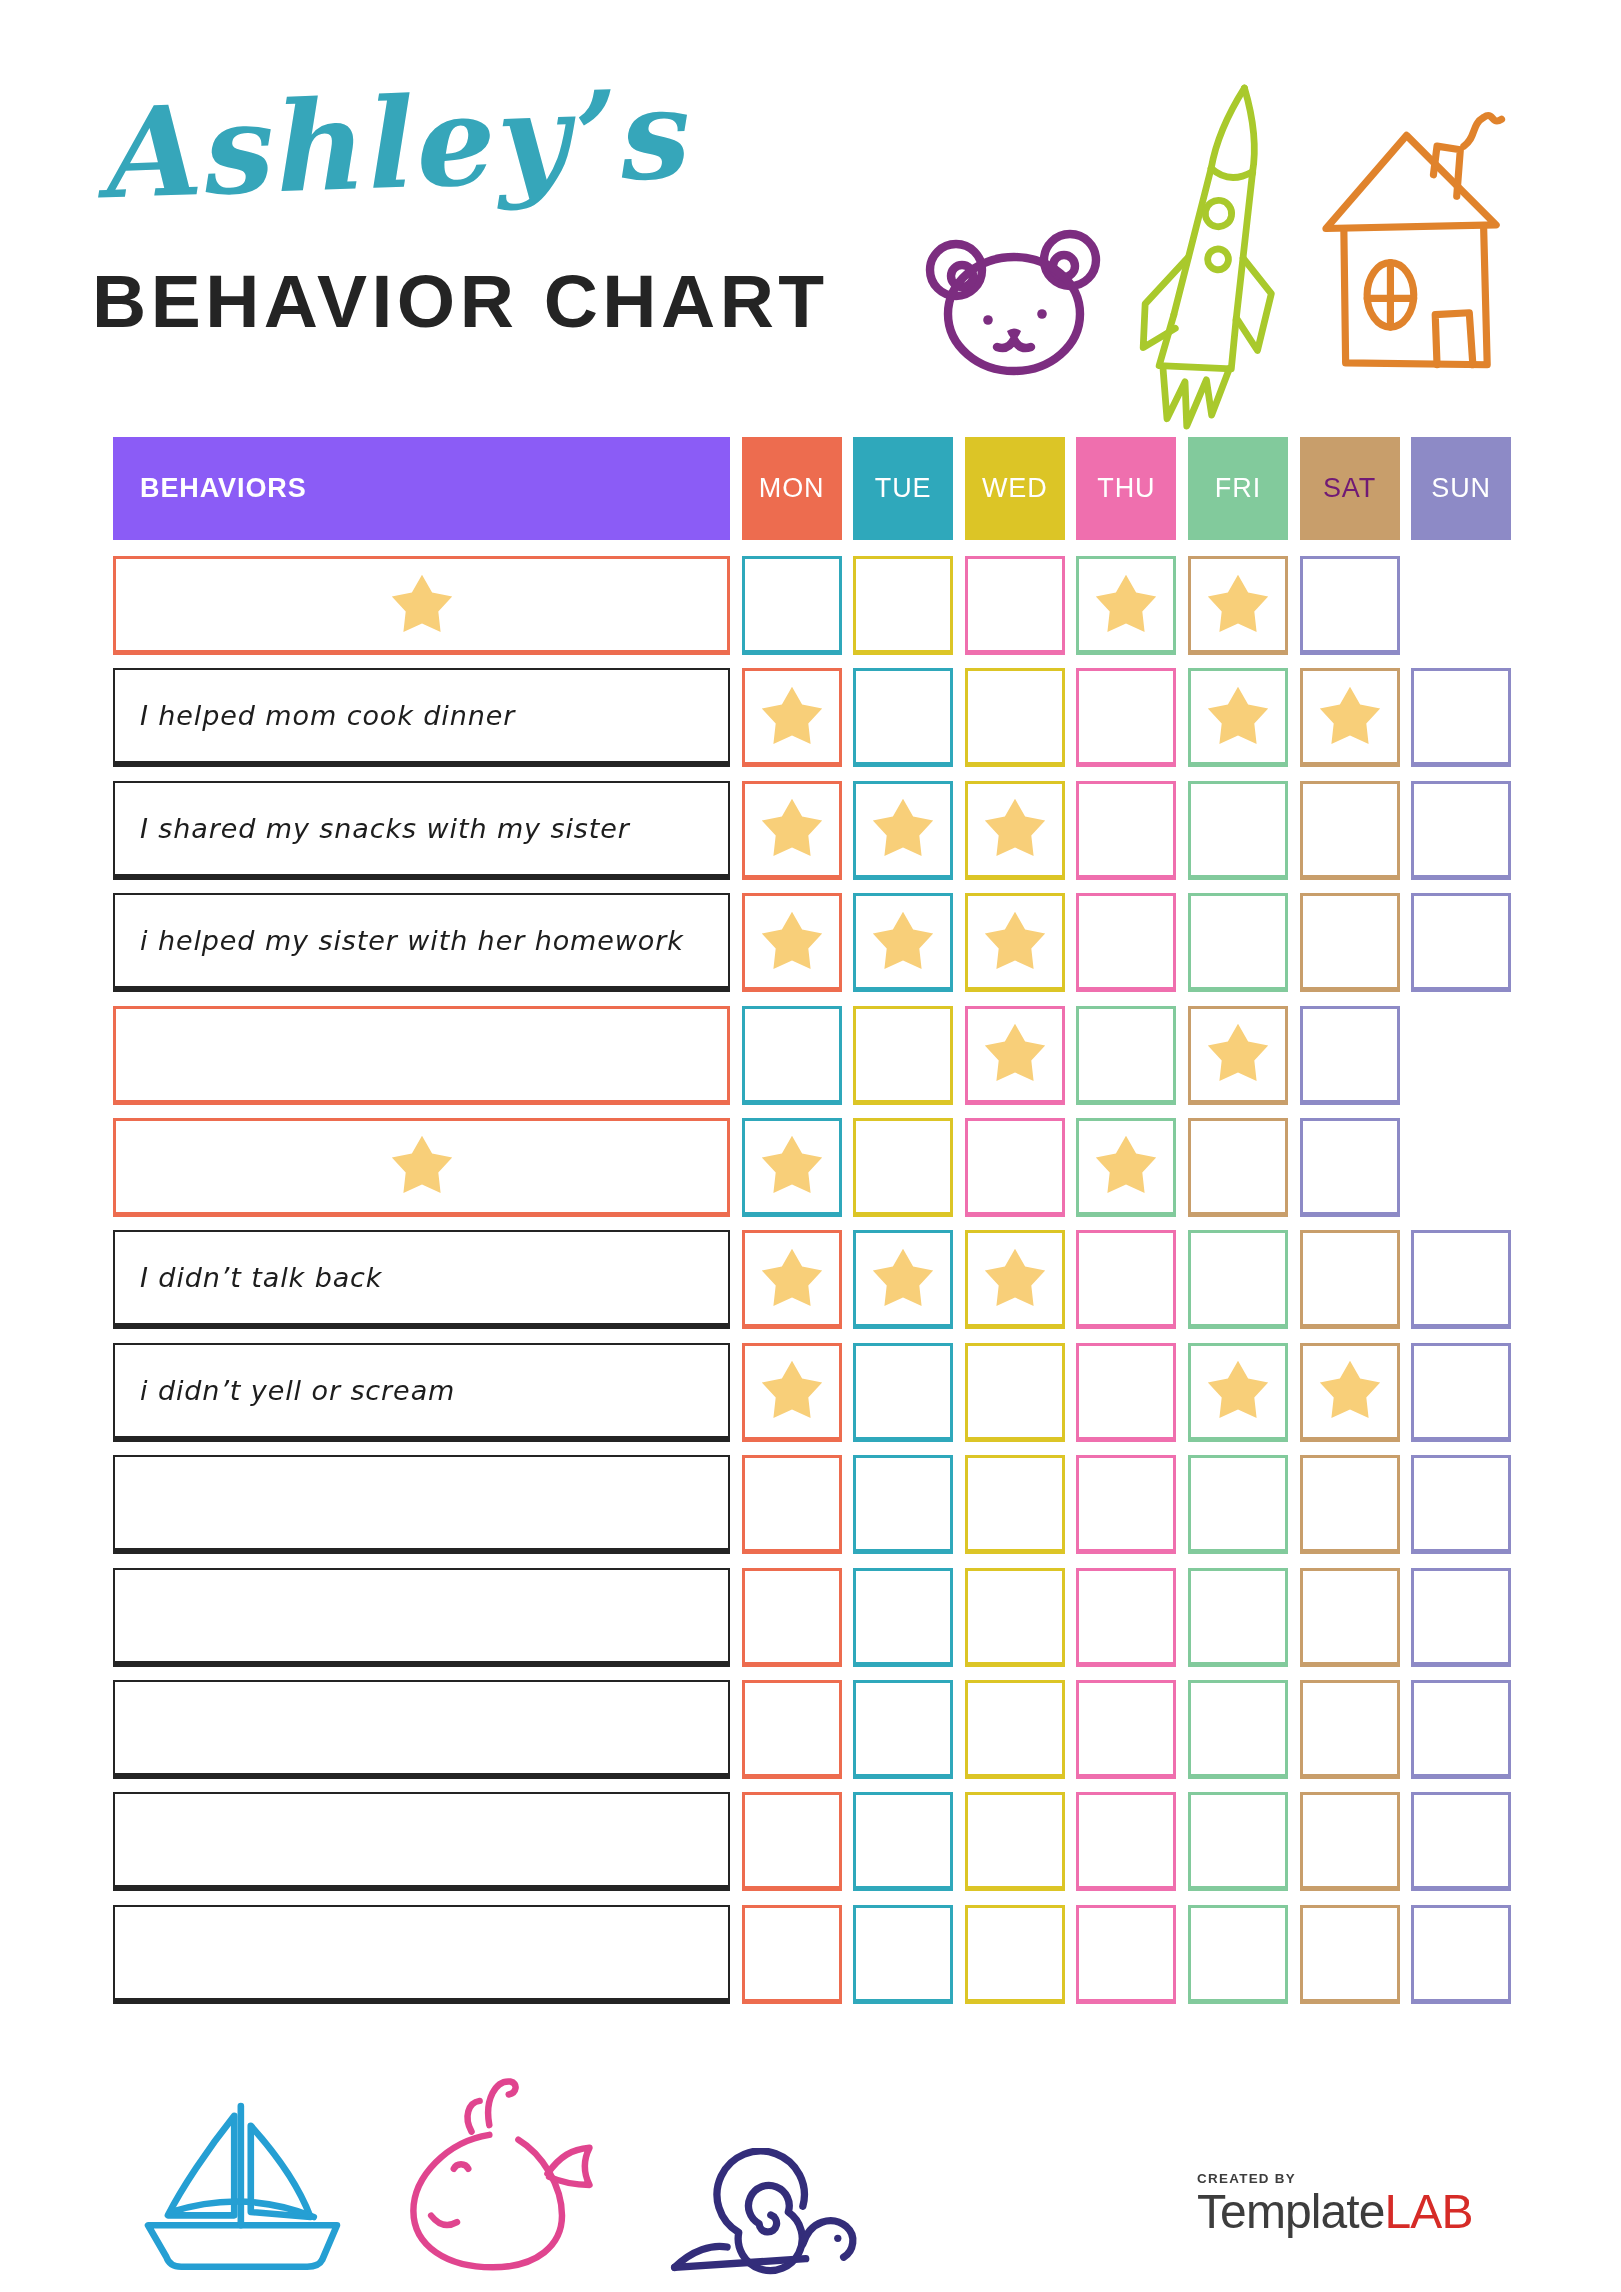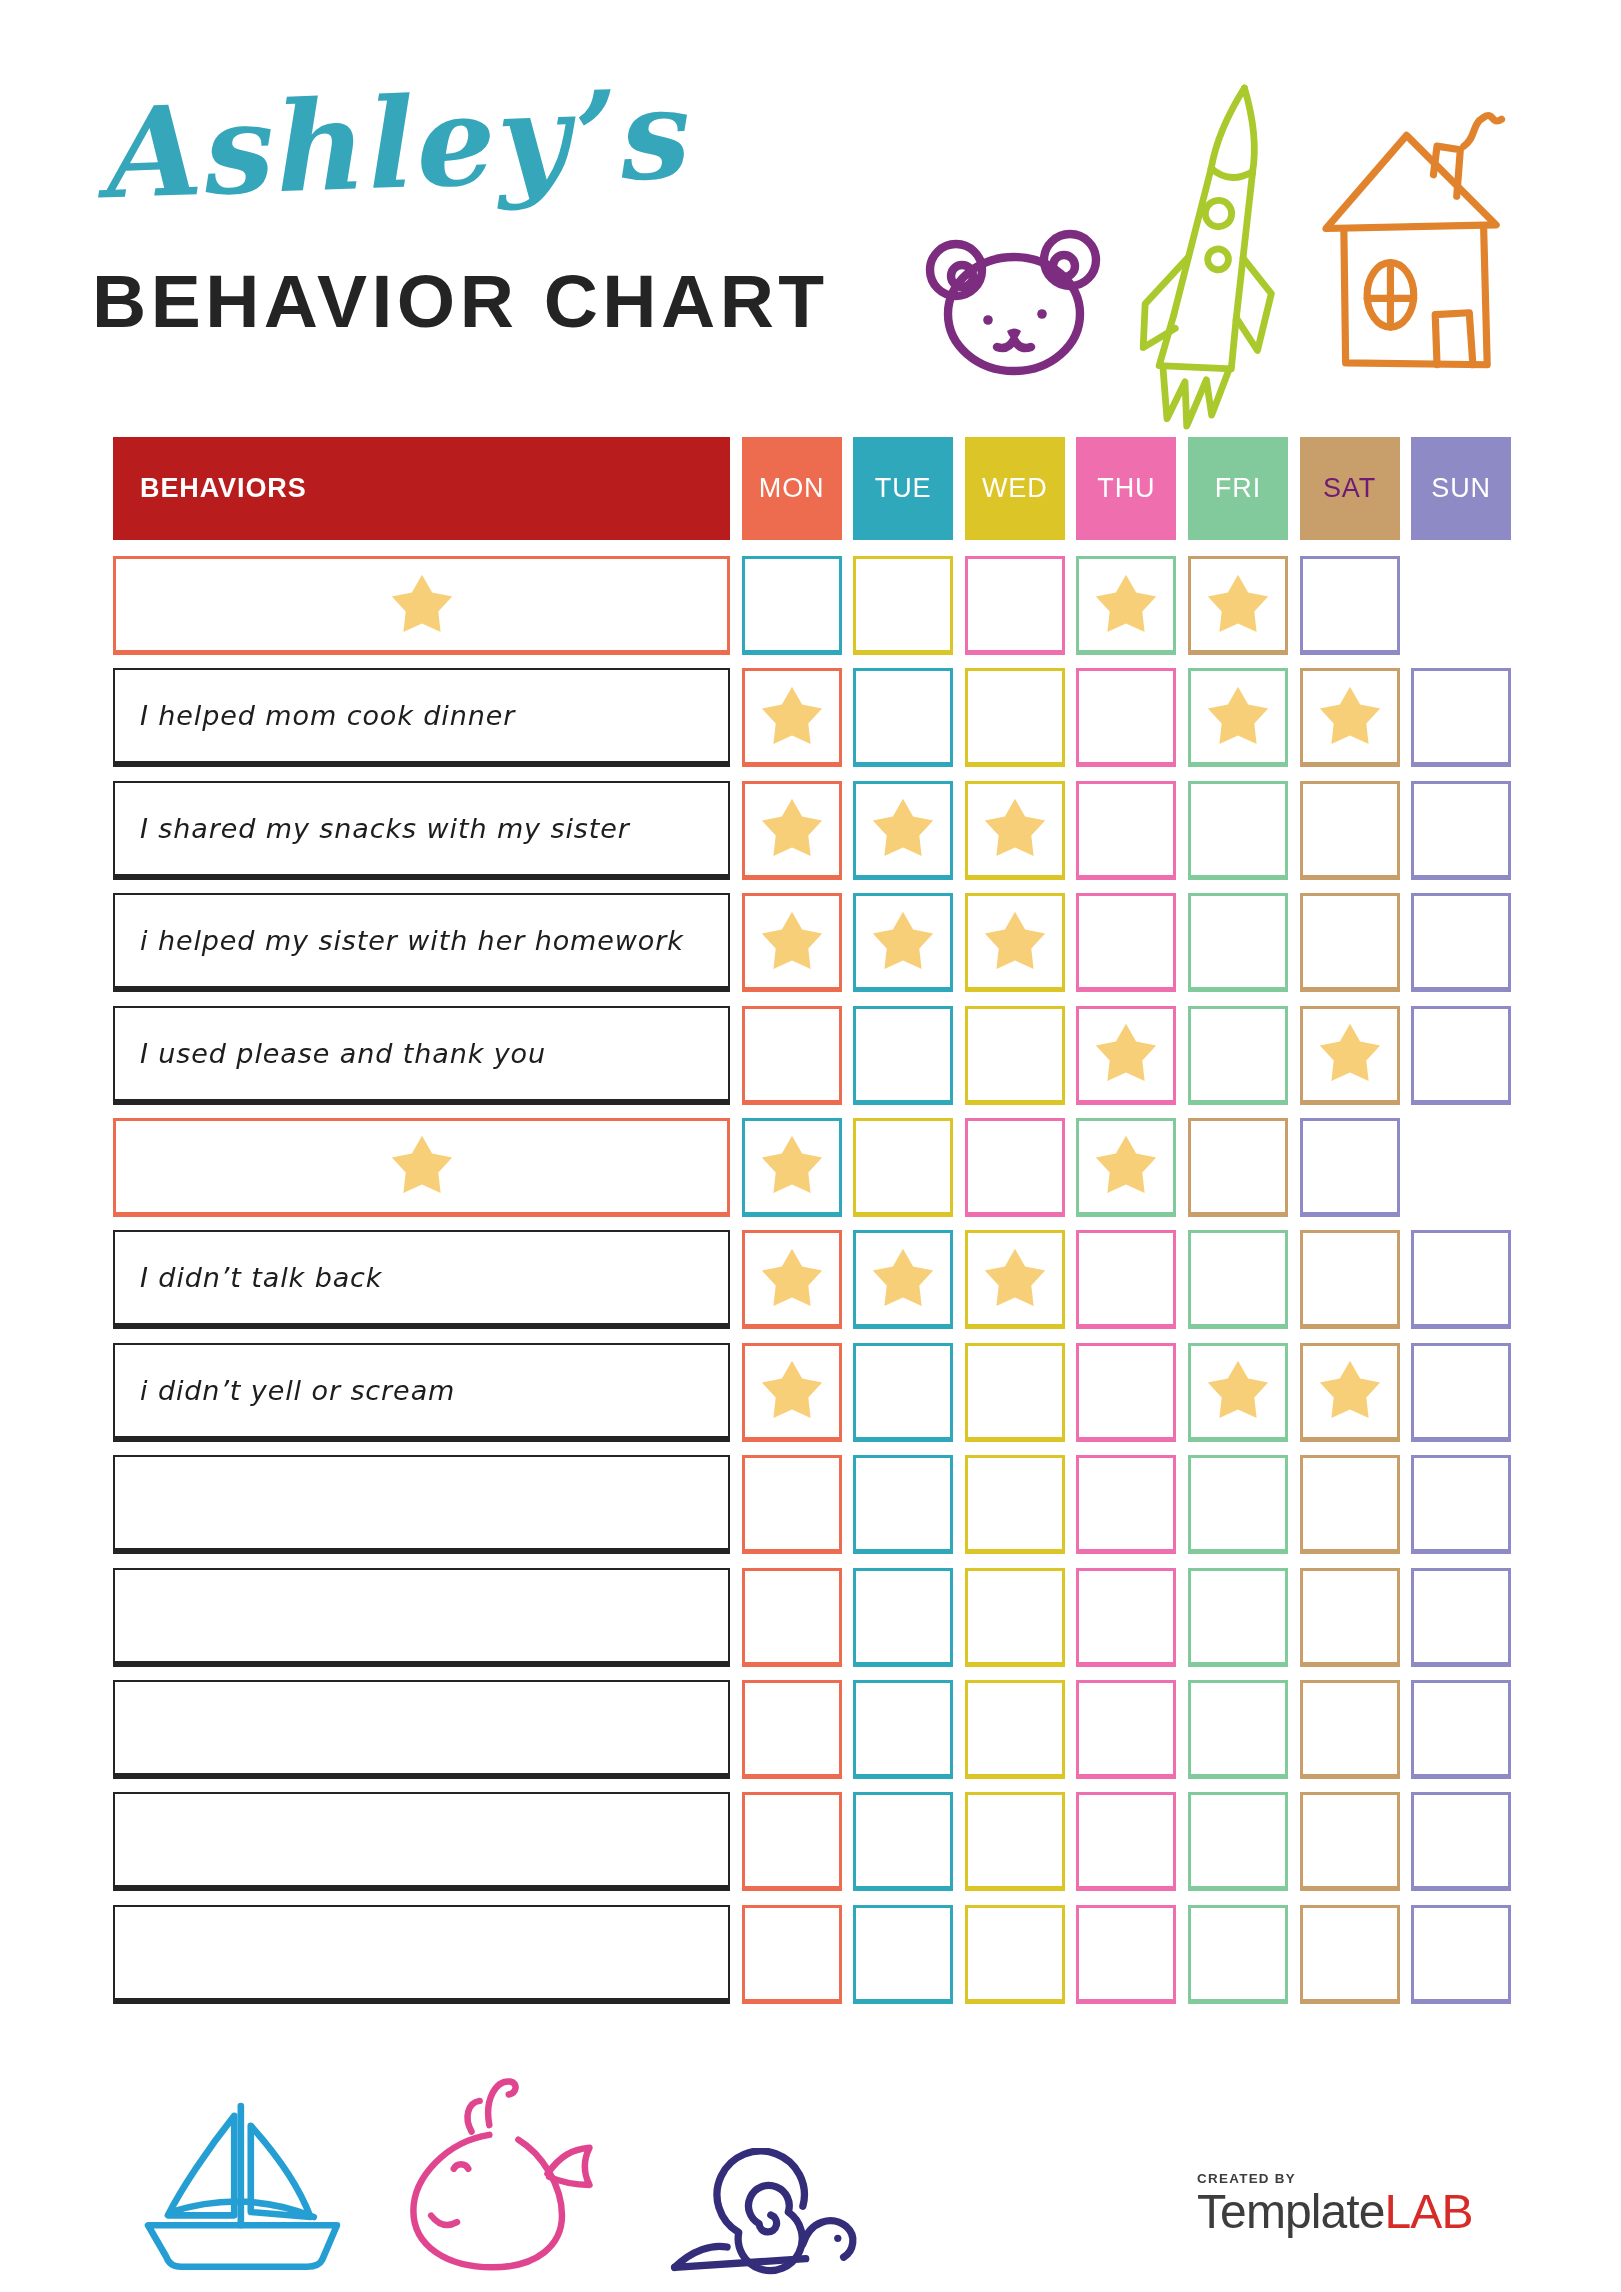--- a/index.html
+++ b/index.html
@@ -123,21 +123,21 @@
       <path d="M87,24 C94,19 91,12 98,8 C104,4 102,13 108,9"></path>
       <path d="M20,70 L21,145 L100,146 L98,69"></path>
       <ellipse cx="46" cy="107" rx="13" ry="18"></ellipse>
       <path d="M46,89 L46,125 M33,109 L59,109"></path>
       <path d="M72,146 L71,118 L90,117 L92,146"></path>
     </svg>
   </div>
 
   <div id="chart-table">
     <div id="header-row" class="grid-row">
-      <div class="behaviors-header" style="background: #b91c1c; color: rgb(255, 255, 255);">BEHAVIORS</div>
+      <div class="behaviors-header" style="background: #8b5cf6; color: rgb(255, 255, 255);">BEHAVIORS</div>
 
     <div class="day-header" style="background: rgb(237, 108, 79); color: rgb(255, 255, 255);">MON</div>
         <div class="day-header" style="background: rgb(47, 168, 187); color: rgb(255, 255, 255);">TUE</div>
         <div class="day-header" style="background: rgb(220, 197, 38); color: rgb(255, 255, 255);">WED</div>
         <div class="day-header" style="background: rgb(239, 111, 174); color: rgb(255, 255, 255);">THU</div>
         <div class="day-header" style="background: rgb(130, 202, 156); color: rgb(255, 255, 255);">FRI</div>
         <div class="day-header" style="background: rgb(200, 158, 107); color: #701a75;">SAT</div>
         <div class="day-header" style="background: rgb(141, 138, 198); color: rgb(255, 255, 255);">SUN</div>
       </div>
     <div id="rows-wrap">
@@ -223,21 +223,20 @@
             <svg viewBox="0 0 100 100">
      <polygon fill="#f8cf79" points="50,4 65.3,31 95.7,37.2 74.7,60 78.2,90.8 50,78 21.8,90.8 25.3,60 4.3,37.2 34.7,31"></polygon>
    </svg>
           </div>
           <div class="day-cell" style="border-color: rgb(239, 111, 174);"></div>
           <div class="day-cell" style="border-color: rgb(130, 202, 156);"></div>
           <div class="day-cell" style="border-color: rgb(200, 158, 107);"></div>
           <div class="day-cell" style="border-color: rgb(141, 138, 198);"></div>
         </div>
         <div class="grid-row chart-row">
-          <div class="behavior-box">I used please and thank you</div>
           <div class="day-cell" style="border-color: rgb(237, 108, 79);"></div>
           <div class="day-cell" style="border-color: rgb(47, 168, 187);"></div>
           <div class="day-cell" style="border-color: rgb(220, 197, 38);"></div>
           <div class="day-cell" style="border-color: rgb(239, 111, 174);">
             <svg viewBox="0 0 100 100">
      <polygon fill="#f8cf79" points="50,4 65.3,31 95.7,37.2 74.7,60 78.2,90.8 50,78 21.8,90.8 25.3,60 4.3,37.2 34.7,31"></polygon>
    </svg>
           </div>
           <div class="day-cell" style="border-color: rgb(130, 202, 156);"></div>
           <div class="day-cell" style="border-color: rgb(200, 158, 107);">

